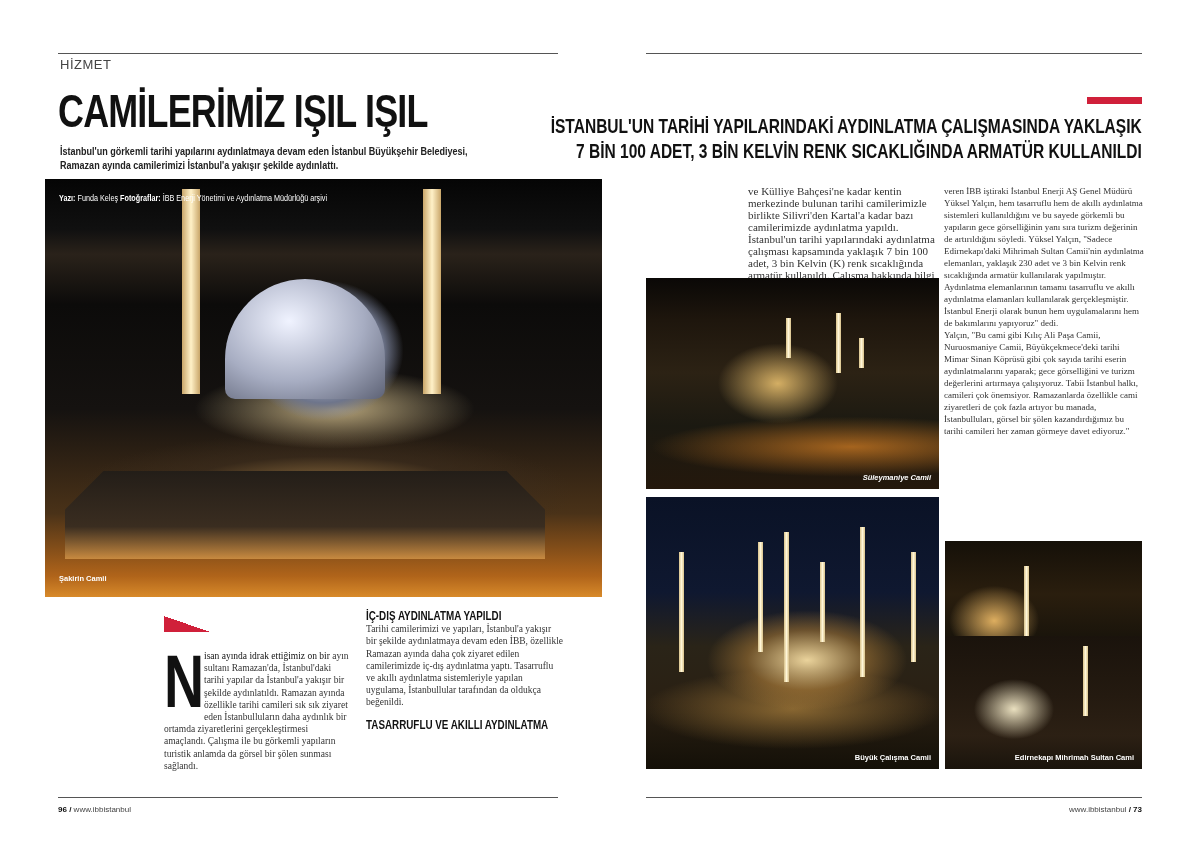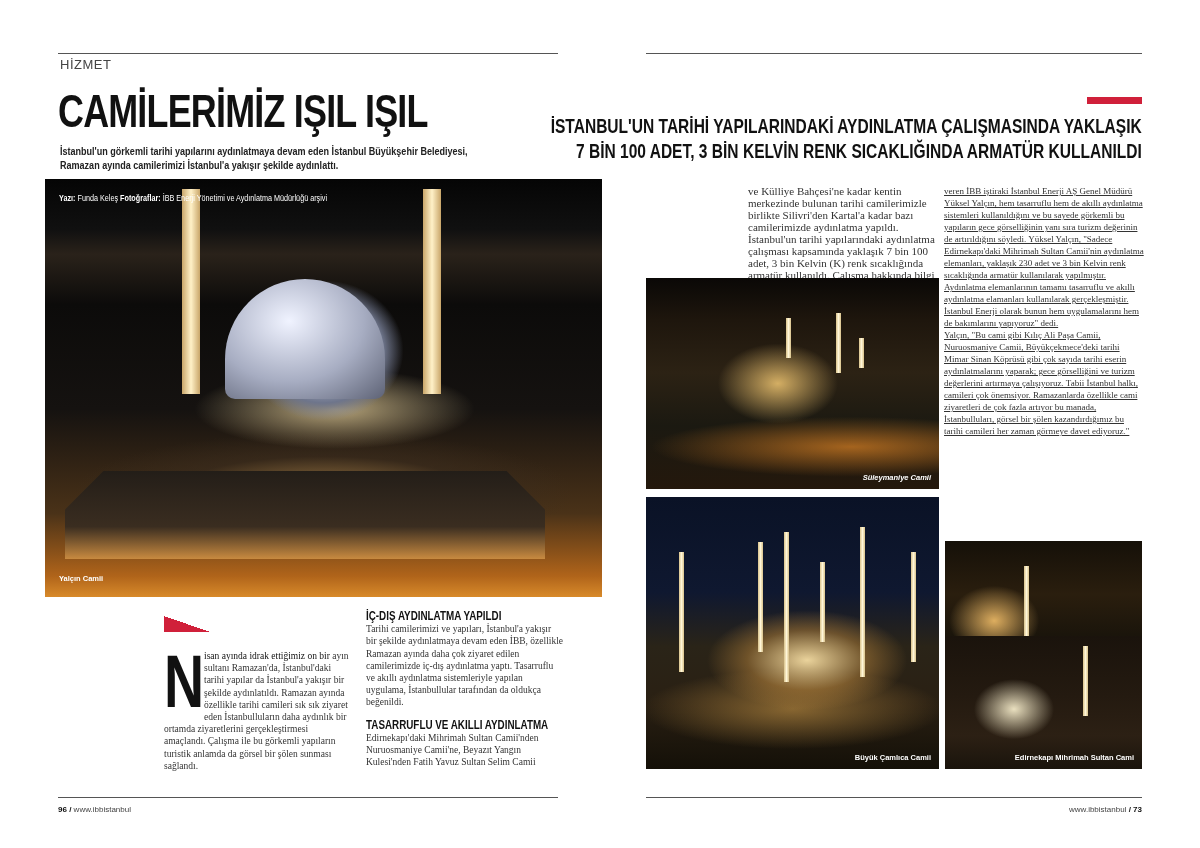--- a/index.html
+++ b/index.html
@@ -76,76 +76,75 @@
   <div class="minaret" style="left:137px; top:10px; height:205px;"></div>
   <div class="minaret" style="left:378px; top:10px; height:205px;"></div>
   <div class="dome-el"></div>
   <div class="base-el"></div>
   <div class="byline">
     <b>Yazı:</b>
     <span>Funda Keleş</span>
     <b>Fotoğraflar:</b>
     <span>İBB Enerji Yönetimi ve Aydınlatma Müdürlüğü arşivi</span>
   </div>
-  <span class="caption" style="left:14px; bottom:14px;">Yalçın Camii</span>
+  <span class="caption" style="left:14px; bottom:14px;">Şakirin Camii</span>
 </div>
 
 <div class="red-tri2"></div>
 
 <div class="body-text" style="left:164px; top:650px; width:186px;">
   <span class="dropcap">N</span>
   <span class="lead-bold">isan ayında idrak ettiğimiz on bir</span>
   <span>ayın sultanı Ramazan'da, İstanbul'daki tarihi yapılar da İstanbul'a yakışır bir şekilde aydınlatıldı. Ramazan ayında özellikle tarihi camileri sık sık ziyaret eden İstanbulluların daha aydınlık bir ortamda ziyaretlerini gerçekleştirmesi amaçlandı. Çalışma ile bu görkemli yapıların turistik anlamda da görsel bir şölen sunması sağlandı.</span>
 </div>
 
 <div class="body-text" style="left:366px; top:610px; width:198px;">
   <span class="subhead">İÇ-DIŞ AYDINLATMA YAPILDI</span>
   <p>Tarihi camilerimizi ve yapıları, İstanbul'a yakışır bir şekilde aydınlatmaya devam eden İBB, özellikle Ramazan ayında daha çok ziyaret edilen camilerimizde iç-dış aydınlatma yaptı. Tasarruflu ve akıllı aydınlatma sistemleriyle yapılan uygulama, İstanbullular tarafından da oldukça beğenildi.</p>
   <span class="subhead" style="margin-top:10px;">TASARRUFLU VE AKILLI AYDINLATMA</span>
-  <p>Edirnekapı'daki Mihrimah Sultan Camii'nden Nuruosmaniye Camii'ne, Beyazıt Yangın Kulesi'nden Fatih Yavuz Sultan Selim Camii</p>
 </div>
 
 <div class="rule" style="left:58px; top:797px; width:500px;"></div>
 <div class="folio" style="left:58px;">
   <b>96</b>
   <b>/</b>
   <span>www.ibbistanbul</span>
 </div>
 
 <div class="rule" style="left:646px; top:53px; width:496px;"></div>
 <div class="red-bar"></div>
 <div class="right-title">
   <div>İSTANBUL'UN TARİHİ YAPILARINDAKİ AYDINLATMA ÇALIŞMASINDA YAKLAŞIK</div>
   <div>7 BİN 100 ADET, 3 BİN KELVİN RENK SICAKLIĞINDA ARMATÜR KULLANILDI</div>
 </div>
 
 <div class="body-text" style="left:748px; top:185px; width:190px; font-size:11px; line-height:12px;">
   <p>ve Külliye Bahçesi'ne kadar kentin merkezinde bulunan tarihi camilerimizle birlikte Silivri'den Kartal'a kadar bazı camilerimizde aydınlatma yapıldı. İstanbul'un tarihi yapılarındaki aydınlatma çalışması kapsamında yaklaşık 7 bin 100 adet, 3 bin Kelvin (K) renk sıcaklığında armatür kullanıldı. Çalışma hakkında bilgi</p>
 </div>
 
-<div class="body-text" style="left:944px; top:185px; width:200px; font-size:9px; line-height:12px;text-decoration:underline;">
+<div class="body-text" style="left:944px; top:185px; width:200px; font-size:9px; line-height:12px;">
   <p>veren İBB iştiraki İstanbul Enerji AŞ Genel Müdürü Yüksel Yalçın, hem tasarruflu hem de akıllı aydınlatma sistemleri kullanıldığını ve bu sayede görkemli bu yapıların gece görselliğinin yanı sıra turizm değerinin de artırıldığını söyledi. Yüksel Yalçın, "Sadece Edirnekapı'daki Mihrimah Sultan Camii'nin aydınlatma elemanları, yaklaşık 230 adet ve 3 bin Kelvin renk sıcaklığında armatür kullanılarak yapılmıştır. Aydınlatma elemanlarının tamamı tasarruflu ve akıllı aydınlatma elamanları kullanılarak gerçekleşmiştir. İstanbul Enerji olarak bunun hem uygulamalarını hem de bakımlarını yapıyoruz" dedi.</p>
   <p>Yalçın, "Bu cami gibi Kılıç Ali Paşa Camii, Nuruosmaniye Camii, Büyükçekmece'deki tarihi Mimar Sinan Köprüsü gibi çok sayıda tarihi eserin aydınlatmalarını yaparak; gece görselliğini ve turizm değerlerini artırmaya çalışıyoruz. Tabii İstanbul halkı, camileri çok önemsiyor. Ramazanlarda özellikle cami ziyaretleri de çok fazla artıyor bu manada, İstanbulluları, görsel bir şölen kazandırdığımız bu tarihi camileri her zaman görmeye davet ediyoruz."</p>
 </div>
 
 <div class="photo" id="img-suleymaniye">
   <div class="mini-minaret" style="left:140px; top:40px; height:40px;"></div>
   <div class="mini-minaret" style="left:190px; top:35px; height:60px;"></div>
   <div class="mini-minaret" style="left:213px; top:60px; height:30px;"></div>
   <span class="caption" style="right:8px; bottom:7px;font-style:italic;">Süleymaniye Camii</span>
 </div>
 
 <div class="photo" id="img-camlica">
   <div class="mini-minaret" style="left:33px; top:55px; height:120px;"></div>
   <div class="mini-minaret" style="left:112px; top:45px; height:110px;"></div>
   <div class="mini-minaret" style="left:138px; top:35px; height:150px;"></div>
   <div class="mini-minaret" style="left:174px; top:65px; height:80px;"></div>
   <div class="mini-minaret" style="left:214px; top:30px; height:150px;"></div>
   <div class="mini-minaret" style="left:265px; top:55px; height:110px;"></div>
-  <span class="caption" style="right:8px; bottom:7px;">Büyük Çamlıca Camii</span>
+  <span class="caption" style="right:8px; bottom:7px;">Büyük Çalışma Camii</span>
 </div>
 
 <div class="photo" id="img-halit">
   <div class="mini-minaret" style="left:79px; top:25px; height:70px;"></div>
   <span class="caption" style="right:8px; bottom:7px;">Hz. Halit Camii</span>
 </div>
 
 <div class="photo" id="img-mihrimah">
   <div class="mini-minaret" style="left:138px; top:10px; height:70px;"></div>
   <span class="caption" style="right:8px; bottom:7px;">Edirnekapı Mihrimah Sultan Cami</span>

